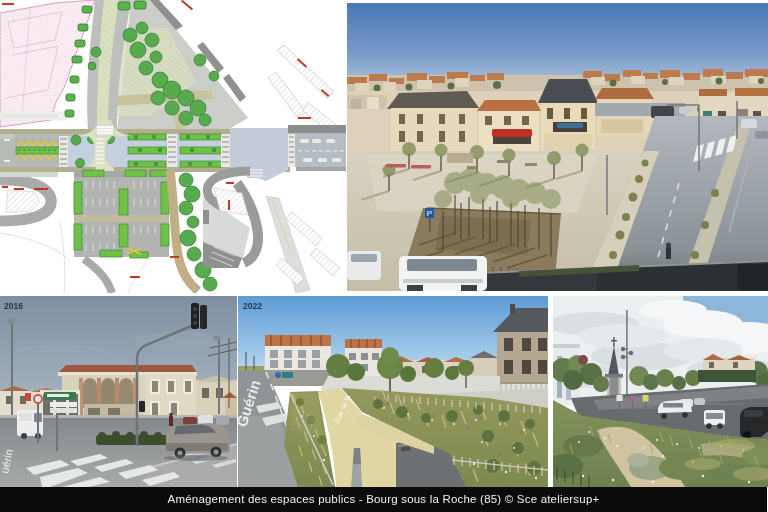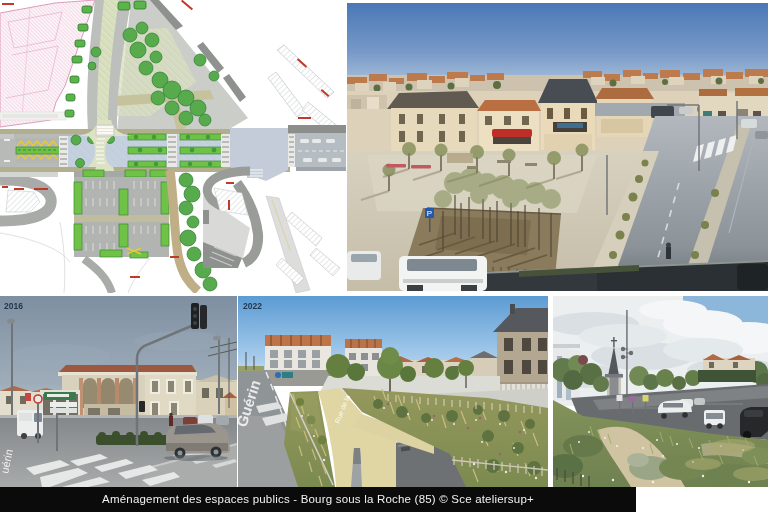--- a/index.html
+++ b/index.html
@@ -1,19 +1,19 @@
 <!DOCTYPE html>
 <html><head>
 <meta charset="utf-8">
 <style>
   html,body{margin:0;padding:0;background:#ffffff;}
   #page{position:relative;width:768px;height:512px;background:#ffffff;overflow:hidden;
         font-family:"Liberation Sans", sans-serif;}
   .panel{position:absolute;overflow:hidden;}
-  #caption{position:absolute;left:0;top:487px;width:636px;height:25px;background:#0b0b0b;
+  #caption{position:absolute;left:0;top:487px;width:767px;height:25px;background:#0b0b0b;
            color:#f2f2f2;font-size:11.5px;letter-spacing:0.2px;text-align:center;line-height:24px;}
 </style>
 </head>
 <body>
 <div id="page">
 
   <div class="panel" id="plan" style="left:0;top:0;width:346px;height:293px;">
   <svg width="346" height="293" viewBox="0 0 346 293">
     <defs>
       <pattern id="pinkh" width="2.6" height="2.6" patternUnits="userSpaceOnUse" patternTransform="rotate(-45)">

